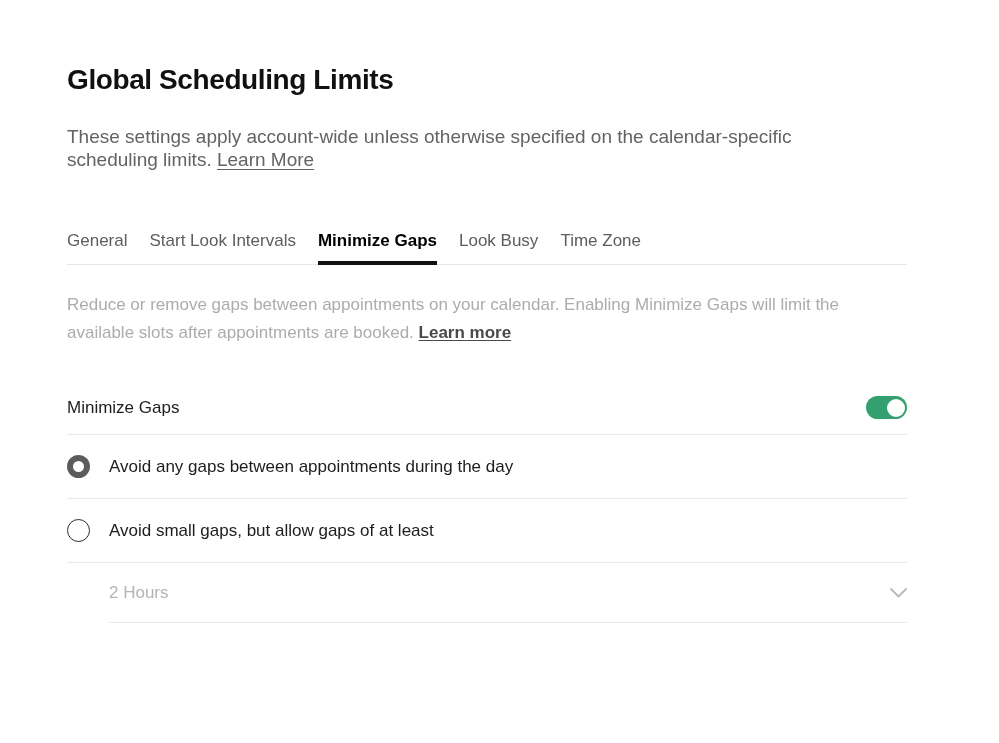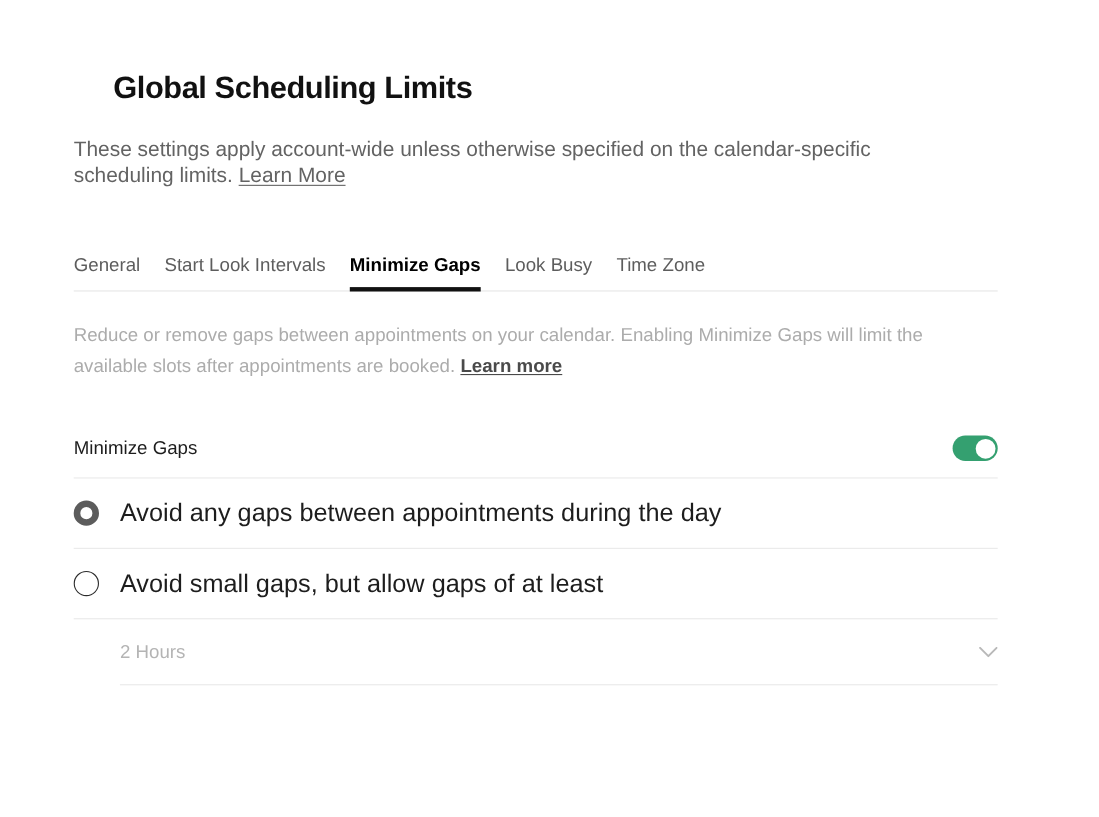--- a/index.html
+++ b/index.html
@@ -32,21 +32,20 @@
   }
 
   
   .page-title {
     font-size: 28px;
     font-weight: bold;
     letter-spacing: -0.4px;
     color: #111111;
     margin-top: 62px;
     line-height: 1.25;
-    margin-left: 36px;
   }
 
   .page-desc {
     margin-top: 28px;
     font-size: 19px;
     line-height: 23px;
     color: #636363;
     max-width: 790px;
     font-weight: normal;
   }
@@ -169,21 +168,21 @@
 
   .radio.checked {
     border: 6px solid #5c5c5c;
   }
 
   .radio.unchecked {
     border: 1.6px solid #2b2b2b;
   }
 
   .radio-label {
-    font-size: 23px;
+    font-size: 17px;
     color: #1d1d1d;
   }
 
   
   .row-select {
     margin-left: 42px;
     width: 798px;
     height: 60px;
     justify-content: space-between;
     cursor: pointer;

